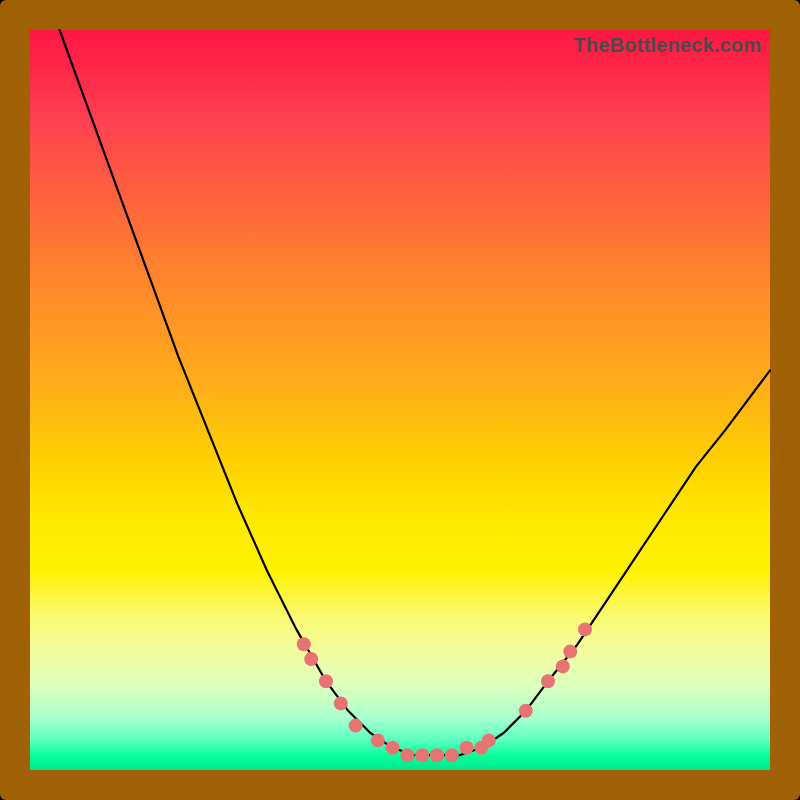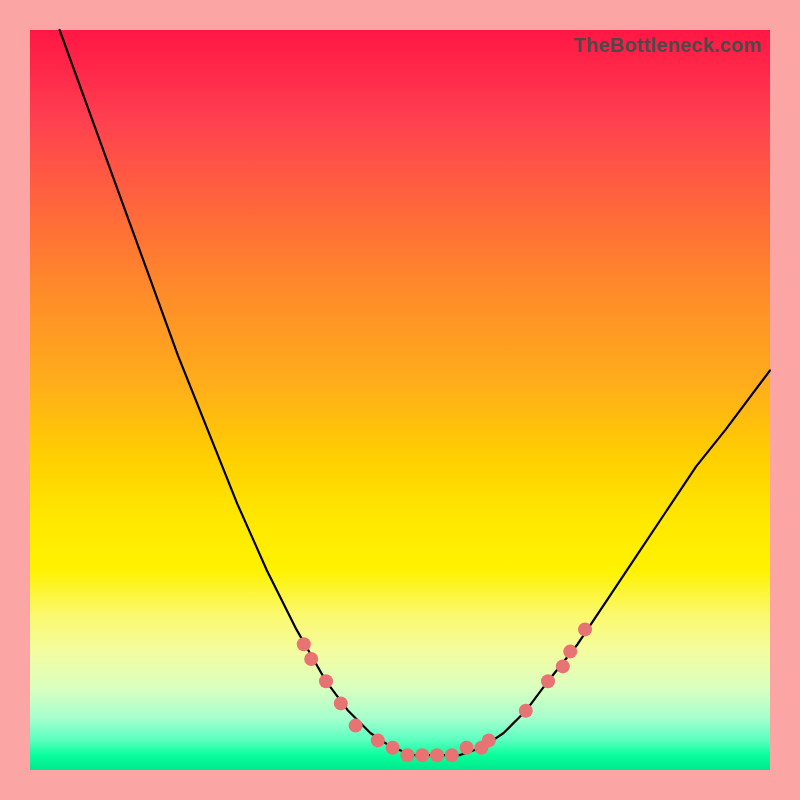--- a/index.html
+++ b/index.html
@@ -8,21 +8,22 @@
     width: 800px;
     height: 800px;
     background: #000000;
     overflow: hidden;
     font-family: Arial, Helvetica, sans-serif;
   }
   .wrap {
     position: relative;
     width: 800px;
     height: 800px;
-    background: #fca5a5;
+    background: #a16207;
+    border-radius: 6px;
   }
   .plot {
     position: absolute;
     left: 30px;
     top: 30px;
     width: 740px;
     height: 740px;
     
     background: linear-gradient(
       to bottom,

